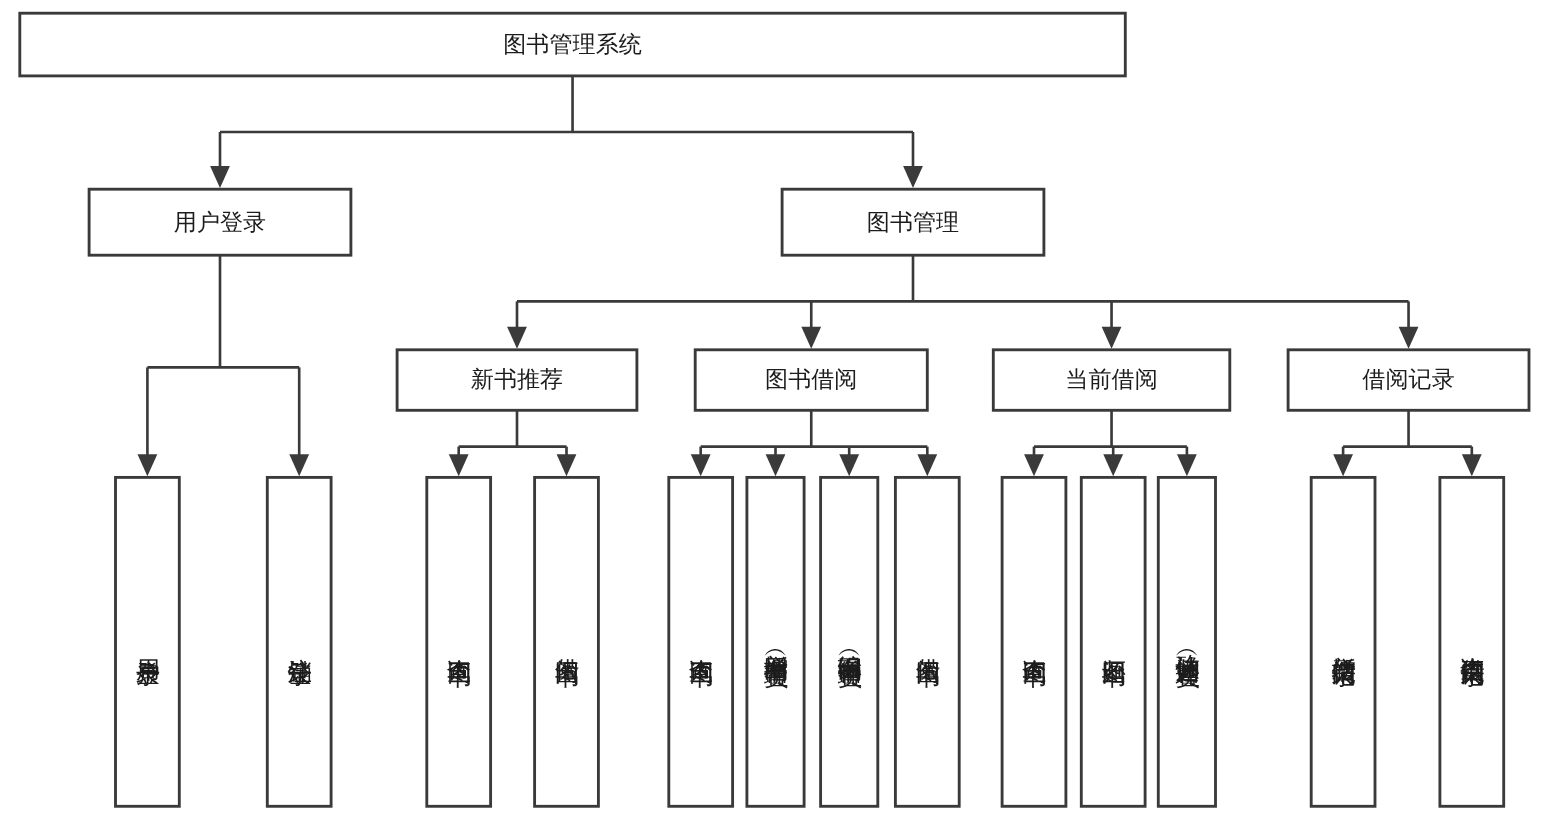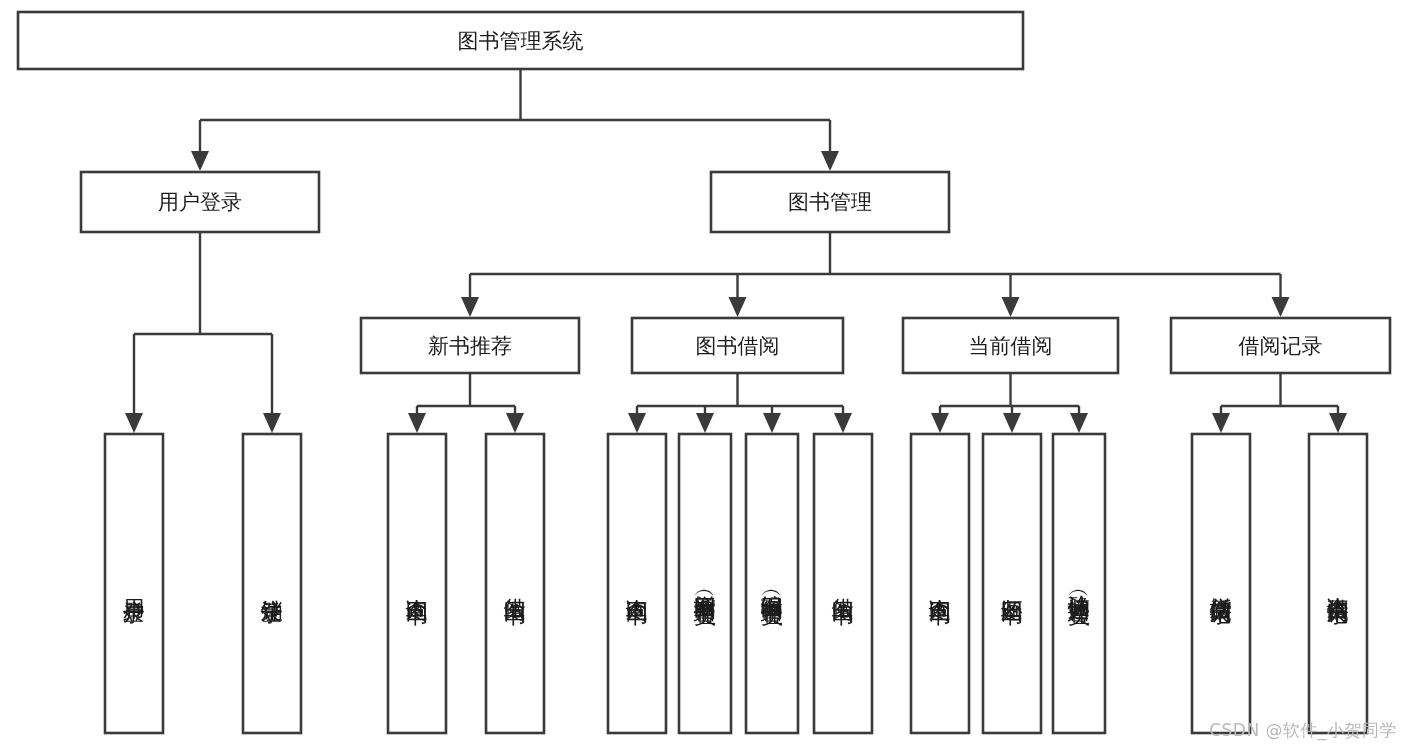--- a/index.html
+++ b/index.html
@@ -174,15 +174,14 @@
       <div class="node-label-v" style="left: 679px; top: 440px; width: 52px; height: 287px; display: flex; align-items: center; justify-content: center;">新增图书（管理员）</div>
       <div class="node-label-v" style="left: 746px; top: 440px; width: 52px; height: 287px; display: flex; align-items: center; justify-content: center;">编辑图书（管理员）</div>
       <div class="node-label-v" style="left: 814px; top: 440px; width: 58px; height: 287px; display: flex; align-items: center; justify-content: center;">借阅图书</div>
       <div class="node-label-v" style="left: 911px; top: 440px; width: 58px; height: 287px; display: flex; align-items: center; justify-content: center;">查询图书</div>
       <div class="node-label-v" style="left: 983px; top: 440px; width: 58px; height: 287px; display: flex; align-items: center; justify-content: center;">归还图书</div>
       <div class="node-label-v" style="left: 1053px; top: 440px; width: 52px; height: 287px; display: flex; align-items: center; justify-content: center;">确认归还（管理员）</div>
       <div class="node-label-v" style="left: 1192px; top: 440px; width: 58px; height: 287px; display: flex; align-items: center; justify-content: center;">新增借阅记录</div>
       <div class="node-label-v" style="left: 1309px; top: 440px; width: 58px; height: 287px; display: flex; align-items: center; justify-content: center;">查询借阅记录</div>
     </div>
 
-  <div class="watermark">CSDN @软件_小贺同学</div>
 
 </div>
 
 </body></html>

